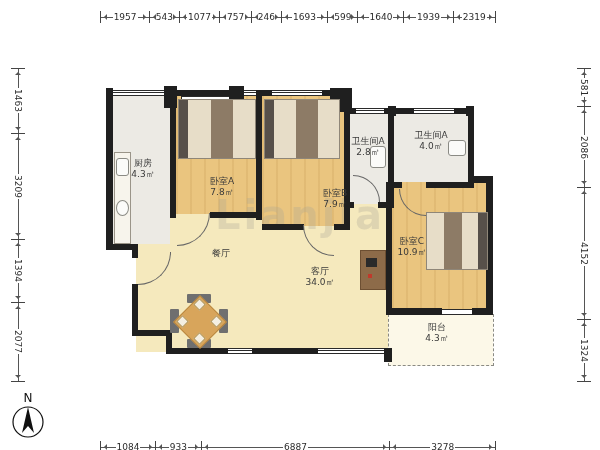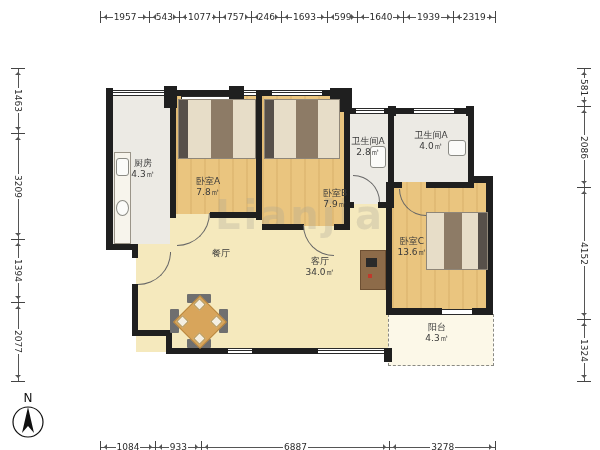--- a/index.html
+++ b/index.html
@@ -291,44 +291,44 @@
   <div class="plate" style="left:212px;top:317px;transform:rotate(45deg);"></div>
 
   <div class="cabinet" style="left:360px;top:250px;width:24px;height:38px;"></div>
   <div class="abs" style="left:366px;top:258px;width:11px;height:9px;background:#2a2a2a;"></div>
   <div class="abs" style="left:368px;top:274px;width:4px;height:4px;background:#c0392b;"></div>
 
   <div class="rlabel" style="left:143px;top:158px;">
     <div>厨房</div>
     <div>4.3㎡</div>
   </div>
-  <div class="rlabel" style="left:208px;top:176px;">
+  <div class="rlabel" style="left:222px;top:176px;">
     <div>卧室A</div>
     <div>7.8㎡</div>
   </div>
   <div class="rlabel" style="left:301px;top:188px;margin-left:34px;">
     <div>卧室B</div>
     <div>7.9㎡</div>
   </div>
   <div class="rlabel" style="left:368px;top:136px;">
     <div>卫生间A</div>
     <div>2.8㎡</div>
   </div>
   <div class="rlabel" style="left:431px;top:130px;">
     <div>卫生间A</div>
     <div>4.0㎡</div>
   </div>
   <div class="rlabel" style="left:412px;top:236px;">
     <div>卧室C</div>
-    <div>13.6㎡</div>
+    <div>10.9㎡</div>
   </div>
   <div class="rlabel" style="left:221px;top:248px;">
     <div>餐厅</div>
   </div>
-  <div class="rlabel" style="left:320px;top:256px;">
+  <div class="rlabel" style="left:320px;top:266px;">
     <div>客厅</div>
     <div>34.0㎡</div>
   </div>
   <div class="rlabel" style="left:437px;top:322px;">
     <div>阳台</div>
     <div>4.3㎡</div>
   </div>
 
   <div class="compass" style="left:8px;top:392px;width:40px;">
     <div class="n">N</div>

